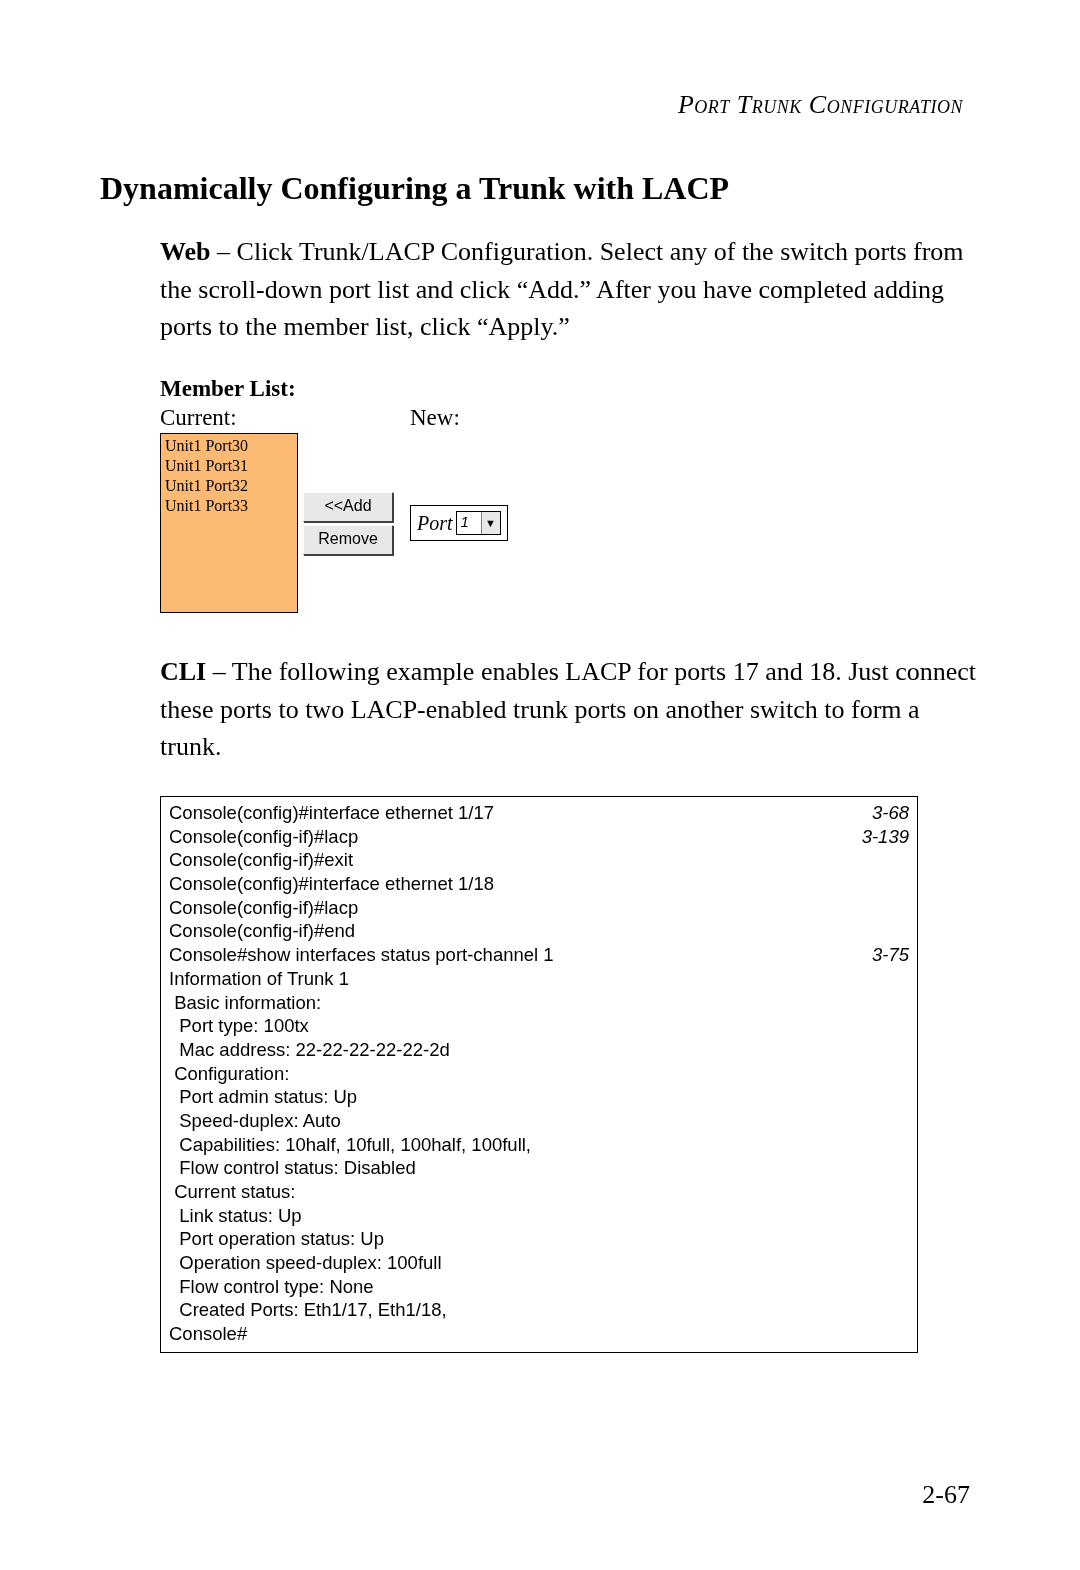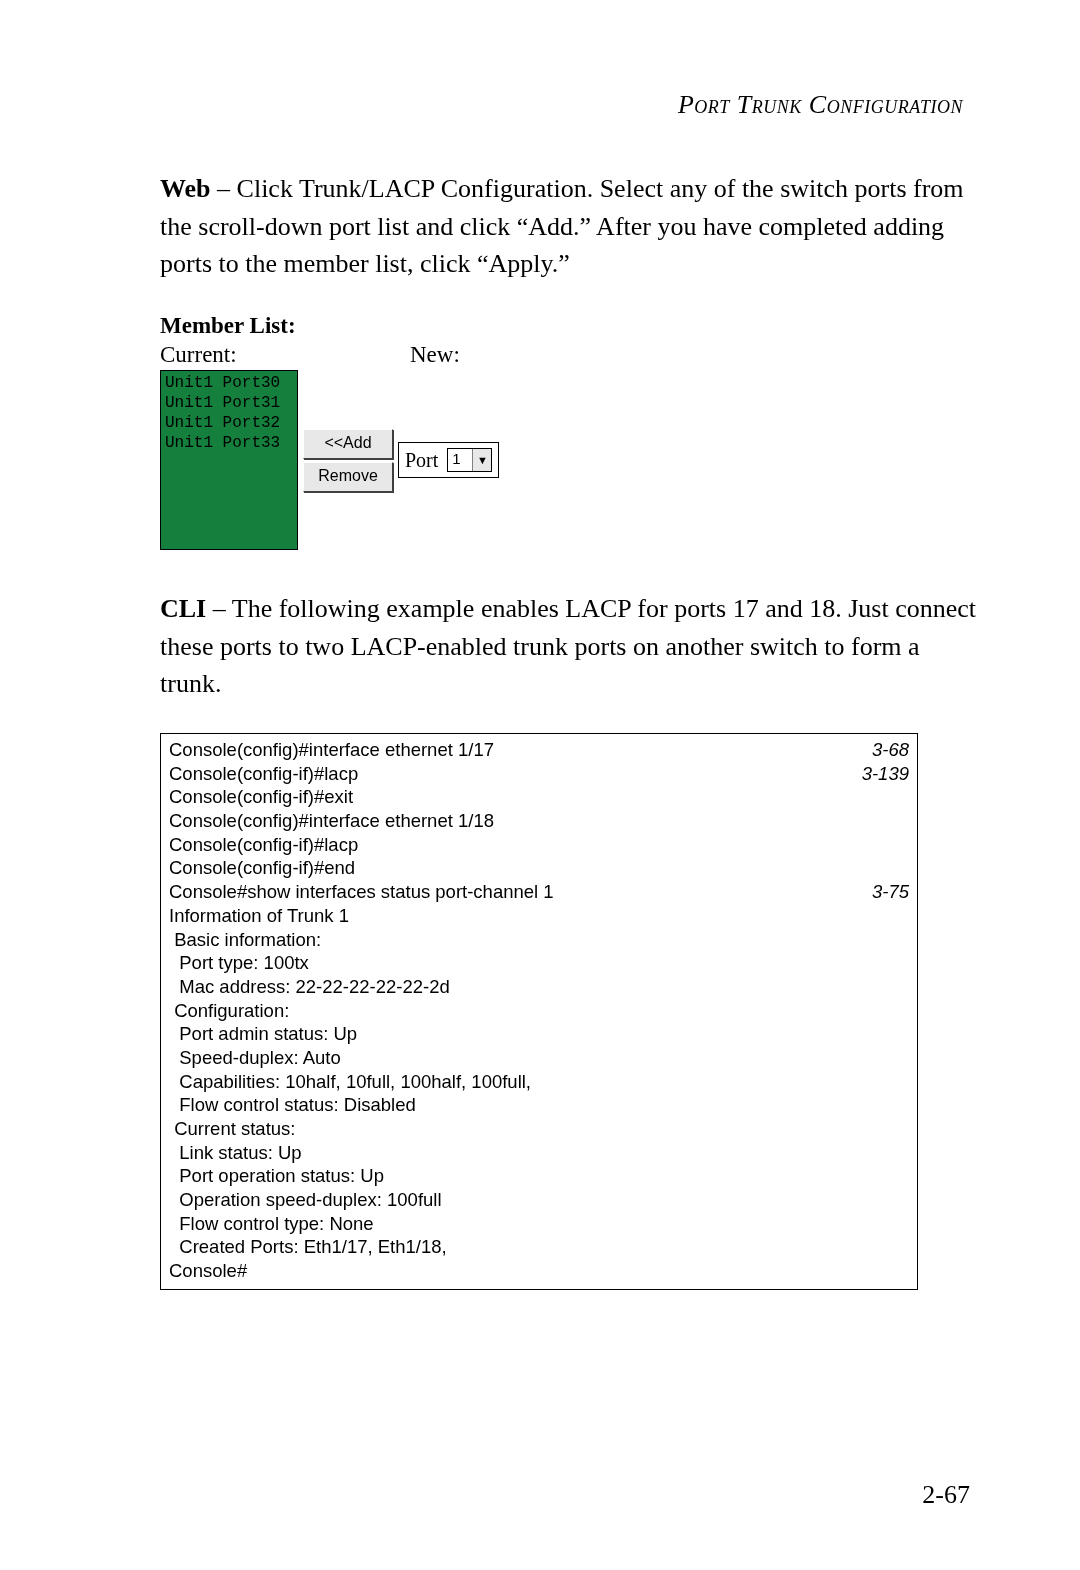--- a/index.html
+++ b/index.html
@@ -66,29 +66,29 @@
   }
   .ui-col-new {
     width: 140px;
   }
   .ui-row-controls {
     display: flex;
     align-items: center;
     margin-top: 2px;
   }
   .ui-listbox {
-    font-family: Liberation Mono, monospace;
+    font-family: Liberation Serif, serif;
     font-size: 16px;
     border: 1px solid #000;
     width: 138px;
     height: 180px;
     box-sizing: border-box;
     padding: 2px 4px;
     line-height: 1.25;
-    background: #15803d;
+    background: #fdba74;
   }
   .ui-mid-buttons {
     width: 100px;
     display: flex;
     flex-direction: column;
     align-items: center;
     gap: 3px;
   }
   .ui-btn {
     font-family: Arial, Helvetica, sans-serif;
@@ -102,24 +102,25 @@
     border-top-color: #fff;
     border-left-color: #fff;
     border-right-color: #404040;
     border-bottom-color: #404040;
     box-shadow: 1px 1px 0 #404040;
     cursor: pointer;
   }
   .ui-port-block {
     display: flex;
     align-items: center;
-    gap: 9px;
+    gap: 3px;
     border: 1px solid #000;
     padding: 5px 6px 5px 6px;
-    margin-left: 0;
+    margin-left: 12px;
+    font-style: italic;
   }
   .ui-port-label {
     font-family: "Times New Roman", serif;
     font-size: 20px;
   }
   .ui-select {
     display: inline-flex;
     align-items: stretch;
     height: 22px;
     border: 1px solid #000;
@@ -172,20 +173,21 @@
     font-size: 26px;
   }
 </style>
 </head>
 <body>
 
 <div class="page">
 
   <div class="running-header">Port Trunk Configuration</div>
 
+  <div class="section-title">Dynamically Configuring a Trunk with LACP</div>
 
   <p class="body-text">
     <span class="lead">Web</span><span> – Click Trunk/LACP Configuration. Select any of the switch ports from the scroll-down port list and click “Add.” After you have completed adding ports to the member list, click “Apply.”</span>
   </p>
 
   <div class="ui-figure">
     <div class="ui-member-list-title">Member List:</div>
     <div class="ui-row-labels">
       <div class="ui-col-current">Current:</div>
       <div class="ui-col-mid"></div>

